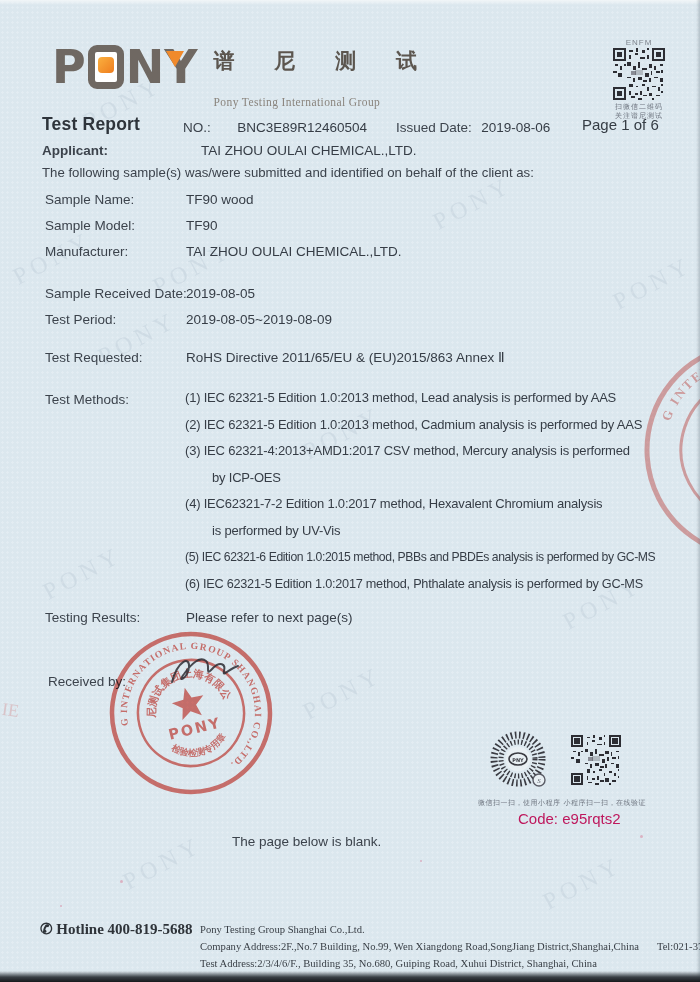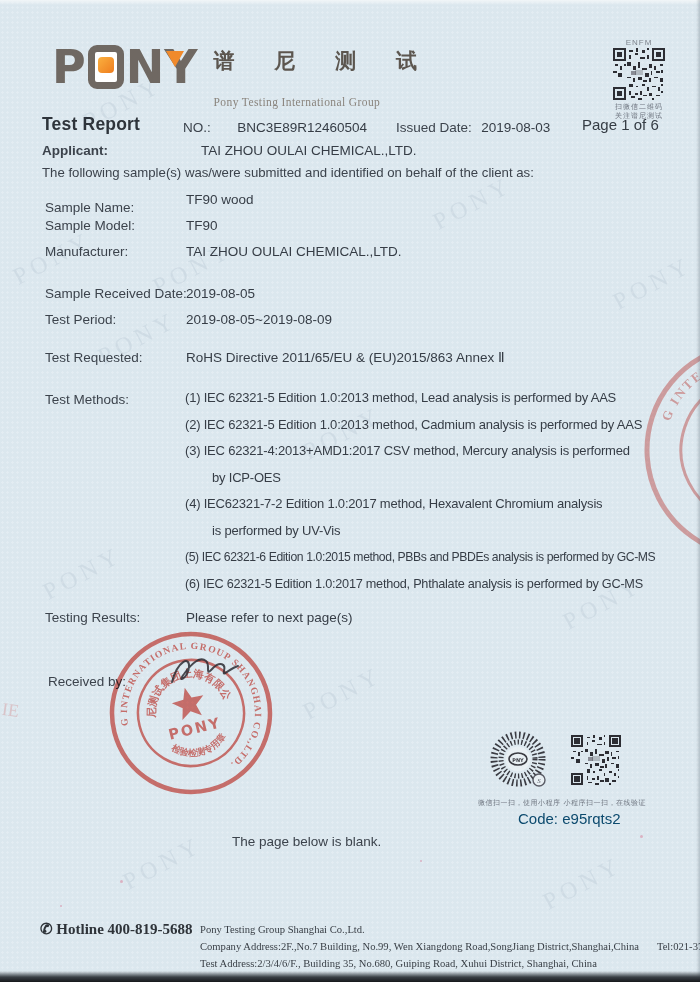--- a/index.html
+++ b/index.html
@@ -61,21 +61,21 @@
       transform:rotate(-14deg);opacity:.82;mix-blend-mode:multiply;}
   .stamp-side{position:absolute;left:633px;top:330px;width:240px;height:240px;
       transform:rotate(18deg);opacity:.55;mix-blend-mode:multiply;}
   .signature{position:absolute;left:166px;top:652px;width:78px;height:40px;}
 
   
   .minicode{position:absolute;left:489px;top:731px;width:60px;height:60px;}
   .qr-bottom{position:absolute;left:571px;top:735px;width:50px;height:50px;}
   .verify-captions{position:absolute;left:478px;top:798px;width:168px;display:flex;justify-content:space-between;}
   .verify-captions span{font-size:7px;color:#6f7680;letter-spacing:.5px;}
-  .code-line{position:absolute;left:518px;top:810px;font-size:15px;color:#0c4a6e;}
+  .code-line{position:absolute;left:518px;top:810px;font-size:15px;color:#be185d;}
   .blank-note{position:absolute;left:232px;top:834px;font-size:13.5px;color:#3c434c;}
 
   
   .footer-left{position:absolute;left:40px;top:920px;font-family:"Liberation Serif",serif;
       font-weight:700;color:#2e3339;font-size:15px;line-height:19px;}
   .footer-right{position:absolute;left:200px;top:921px;font-family:"Liberation Serif",serif;
       color:#383e45;font-size:10.6px;line-height:17px;white-space:nowrap;}
   .footer-tel{margin-left:18px;}
 
   .speck{position:absolute;width:3px;height:3px;border-radius:50%;background:rgba(215,110,140,.45);pointer-events:none;}
@@ -187,29 +187,29 @@
 
 <div class="page-num">Page 1 of 6</div>
 
 <div class="abs" style="left:42px;top:114px;"><span class="title">Test Report</span></div>
 <div class="abs" style="left:183px;top:118px;">
   <span class="lab">NO.:</span>
   <span class="val" style="margin-left:22px">BNC3E89R12460504</span>
 </div>
 <div class="abs" style="left:396px;top:118px;">
   <span class="lab">Issued Date:</span>
-  <span class="val" style="margin-left:5px">2019-08-03</span>
+  <span class="val" style="margin-left:5px">2019-08-06</span>
 </div>
 
 <div class="abs" style="left:42px;top:141px;font-weight:bold;"><span class="lab">Applicant:</span></div>
 <div class="abs" style="left:201px;top:141px;"><span class="val">TAI ZHOU OULAI CHEMICAL.,LTD.</span></div>
 
 <div class="abs intro" style="left:42px;top:165px;">The following sample(s) was/were submitted and identified on behalf of the client as:</div>
 
-<div class="abs" style="left:45px;top:198px;"><span class="lab">Sample Name:</span></div>
+<div class="abs" style="left:45px;top:190px;"><span class="lab">Sample Name:</span></div>
 <div class="abs" style="left:186px;top:190px;"><span class="val">TF90 wood</span></div>
 
 <div class="abs" style="left:45px;top:216px;"><span class="lab">Sample Model:</span></div>
 <div class="abs" style="left:186px;top:216px;"><span class="val">TF90</span></div>
 
 <div class="abs" style="left:45px;top:242px;"><span class="lab">Manufacturer:</span></div>
 <div class="abs" style="left:186px;top:242px;"><span class="val">TAI ZHOU OULAI CHEMICAL.,LTD.</span></div>
 
 <div class="abs" style="left:45px;top:284px;"><span class="lab">Sample Received Date:</span></div>
 <div class="abs" style="left:186px;top:284px;"><span class="val">2019-08-05</span></div>

